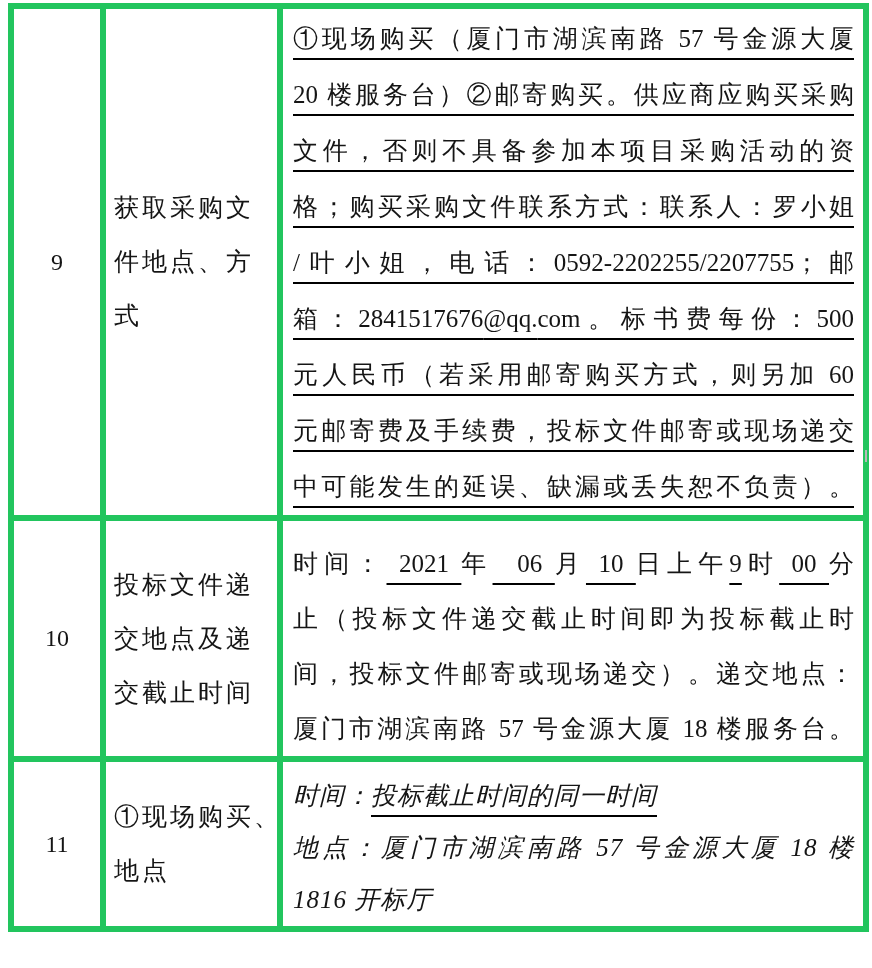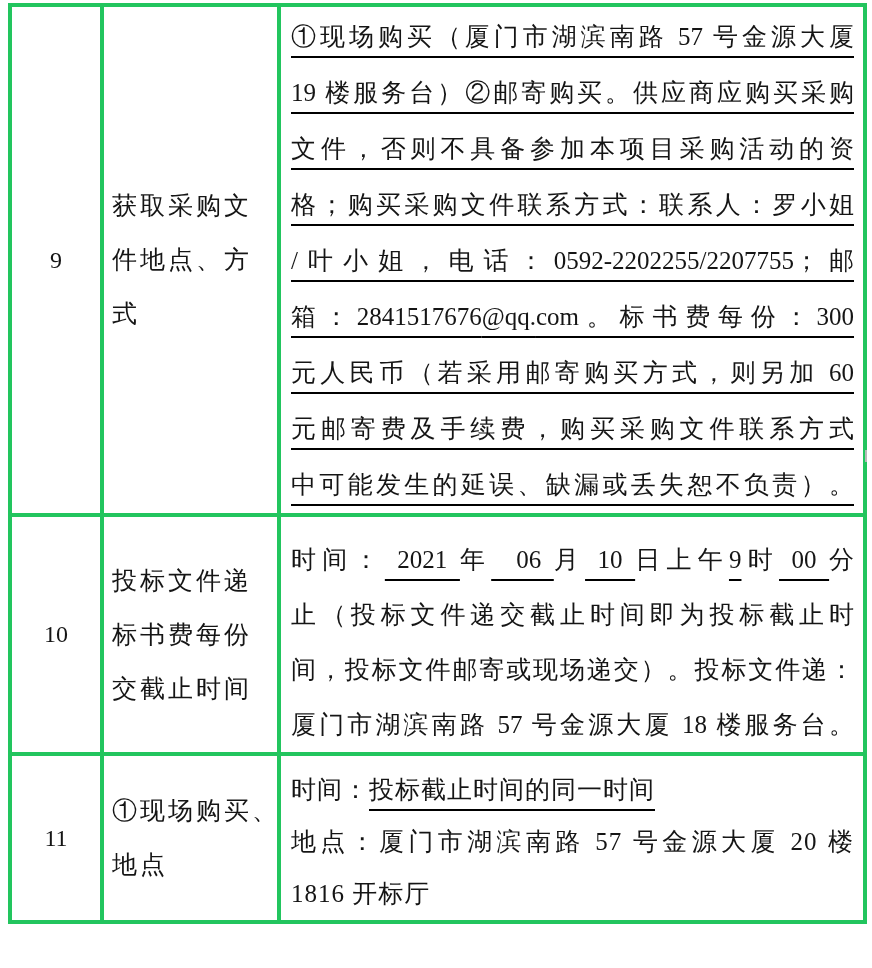--- a/index.html
+++ b/index.html
@@ -14,21 +14,21 @@
   }
   table.doc {
     position: absolute;
     left: 8px;
     top: 3px;
     border-collapse: collapse;
     table-layout: fixed;
     width: 855px;
   }
   table.doc td {
-    border: 4px solid #22c55e;
+    border: 6px solid #22c55e;
     margin: 4px;
     overflow: hidden;
   }
   td.numcell {
     width: 92px;
     text-align: center;
     vertical-align: middle;
     font-size: 24px;
   }
   td.labelcell {
@@ -45,21 +45,21 @@
     padding: 0 9px 0 10px;
     font-size: 25px;
   }
   .line { white-space: pre-wrap; }
   .just { text-align: justify; text-align-last: justify; }
   tr.r9 .line { line-height: 56px; }
   tr.r9 td.contentcell { padding-top: 2px; }
   tr.r10 .line { line-height: 55px; }
   tr.r10 td.contentcell { padding-top: 15px; }
   tr.r11 .line { line-height: 52px; letter-spacing: 1px; }
-  tr.r11 td.contentcell { padding-top: 8px; }
+  tr.r11 td.contentcell { padding-top: 8px; font-style: italic; }
   tr.r12 td.contentcell { vertical-align: middle; }
   tr.r12 .line { line-height: 40px; }
   tr.r12 td.labelcell { letter-spacing: 6px; }
   .spread { letter-spacing: 5px; }
   .u {
     text-decoration: underline;
     text-decoration-thickness: 2px;
     text-decoration-color: #000000;
     text-underline-offset: 11px;
   }
@@ -93,56 +93,56 @@
       <td class="numcell">
         <span>9</span>
       </td>
       <td class="labelcell">
         <div class="lline">获取采购文</div>
         <div class="lline">件地点、方</div>
         <div class="lline">式</div>
       </td>
       <td class="contentcell">
             <div class="line just"><span class="u">①现场购买（厦门市湖滨南路 57 号金源大厦</span></div>
-            <div class="line just"><span class="u">19 楼服务台）②邮寄购买。供应商应购买采购</span></div>
+            <div class="line just"><span class="u">20 楼服务台）②邮寄购买。供应商应购买采购</span></div>
             <div class="line just"><span class="u">文件，否则不具备参加本项目采购活动的资</span></div>
             <div class="line just"><span class="u">格；购买采购文件联系方式：联系人：罗小姐</span></div>
             <div class="line just"><span class="u">/叶小姐，电话：0592-2202255/2207755；邮</span></div>
-            <div class="line just"><span class="u">箱：2841517676</span><span class="u"><span class="wavy">@qq.</span></span><span class="u">com。标书费每份：300</span></div>
+            <div class="line just"><span class="u">箱：2841517676</span><span class="u"><span class="wavy">@qq.</span></span><span class="u">com。标书费每份：500</span></div>
             <div class="line just"><span class="u">元人民币（若采用邮寄购买方式，则另加 60</span></div>
-            <div class="line just"><span class="u">元邮寄费及手续费，购买采购文件联系方式</span></div>
+            <div class="line just"><span class="u">元邮寄费及手续费，投标文件邮寄或现场递交</span></div>
             <div class="line just"><span class="u">中可能发生的延误、缺漏或丢失恕不负责）。</span></div>
           </td>
     </tr>
     <tr class="r10" style="height:225px">
       <td class="numcell">
         <span>10</span>
       </td>
       <td class="labelcell">
         <div class="lline">投标文件递</div>
-        <div class="lline">标书费每份</div>
+        <div class="lline">交地点及递</div>
         <div class="lline">交截止时间</div>
       </td>
       <td class="contentcell">
             <div class="line just"><span>时间：</span><span class="u">&nbsp;2021&nbsp;</span><span>年</span><span class="u">&nbsp;&nbsp;06&nbsp;</span><span>月</span><span class="u">&nbsp;10&nbsp;</span><span>日上午</span><span class="u">9</span><span>时</span><span class="u">&nbsp;00&nbsp;</span><span>分</span></div>
             <div class="line just"><span>止（投标文件递交截止时间即为投标截止时</span></div>
-            <div class="line just"><span>间，投标文件邮寄或现场递交）。投标文件递：</span></div>
+            <div class="line just"><span>间，投标文件邮寄或现场递交）。递交地点：</span></div>
             <div class="line just"><span>厦门市湖滨南路 57 号金源大厦 18 楼服务台。</span></div>
           </td>
     </tr>
     <tr class="r11" style="height:168px">
       <td class="numcell">
         <span>11</span>
       </td>
       <td class="labelcell">
         <div class="lline">①现场购买、</div>
         <div class="lline">地点</div>
       </td>
       <td class="contentcell">
             <div class="line"><span>时间：</span><span class="u">投标截止时间的同一时间</span></div>
-            <div class="line just"><span>地点：厦门市湖滨南路 57 号金源大厦 20 楼</span></div>
+            <div class="line just"><span>地点：厦门市湖滨南路 57 号金源大厦 18 楼</span></div>
             <div class="line"><span>1816 开标厅</span></div>
           </td>
     </tr>
   </tbody>
     </table>
   <div class="stray-mark"></div>
 </div>
 
 </body></html>

